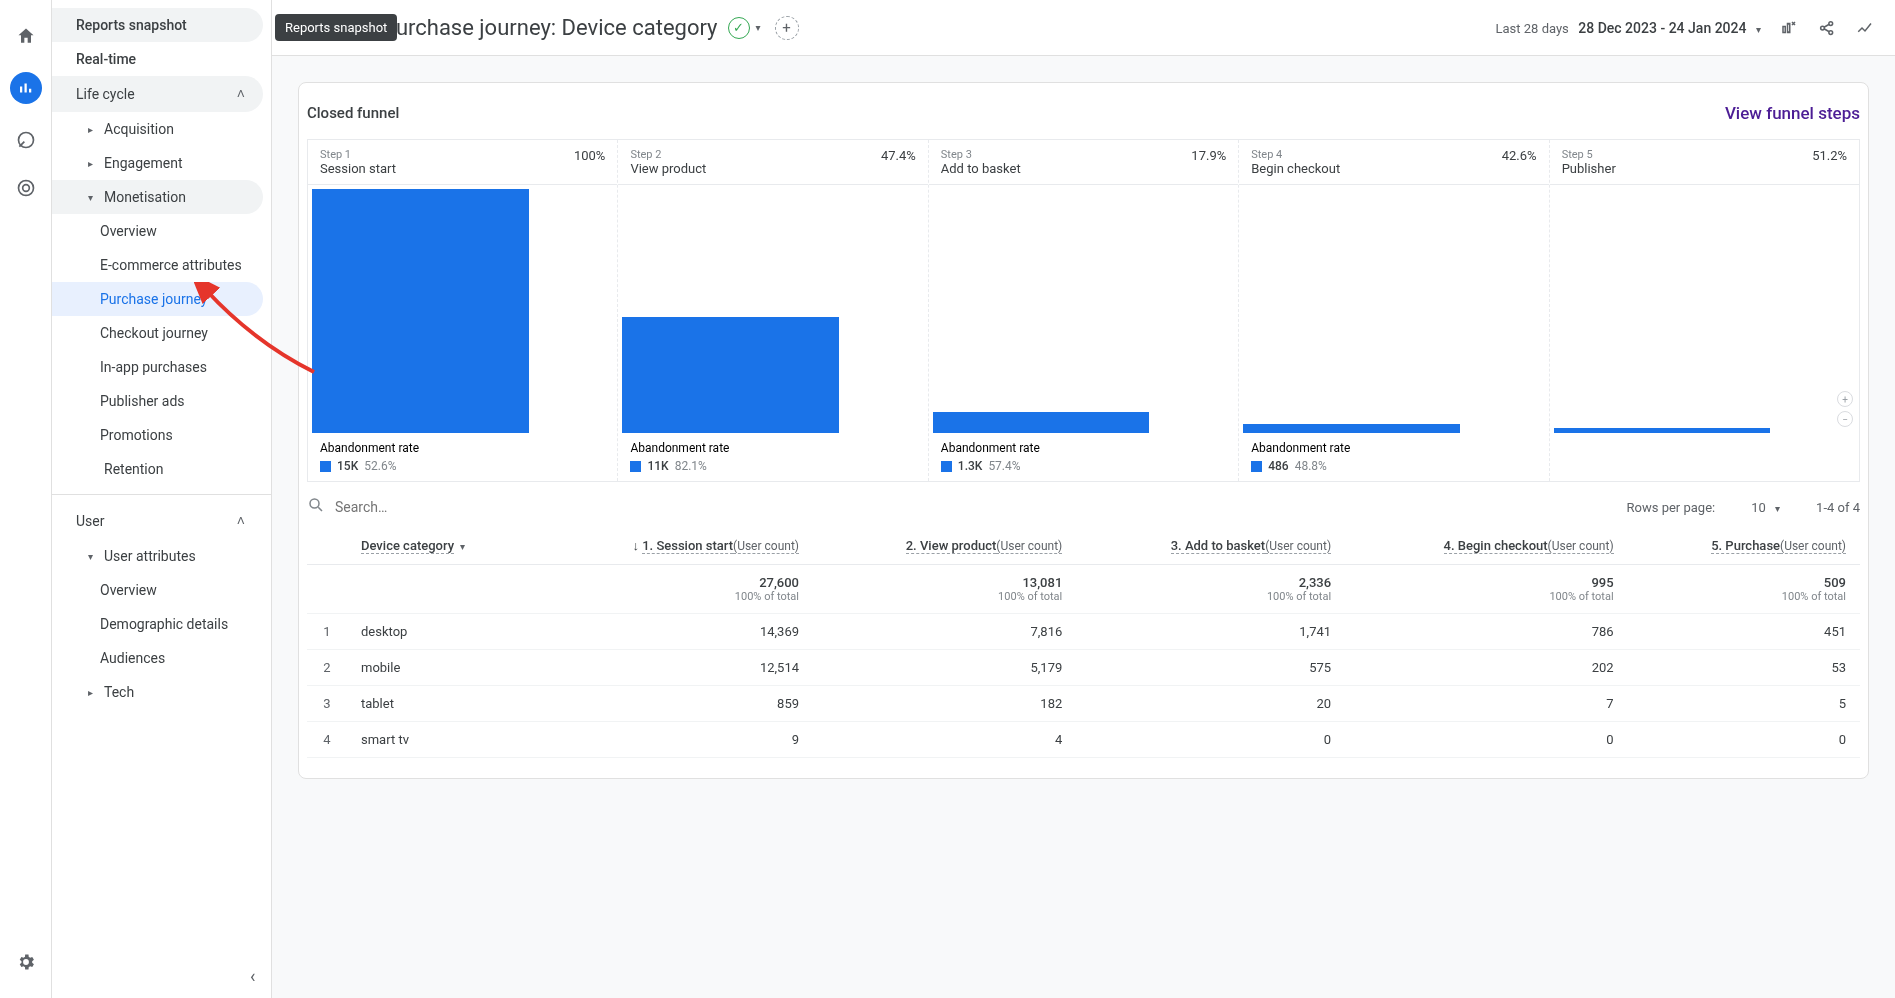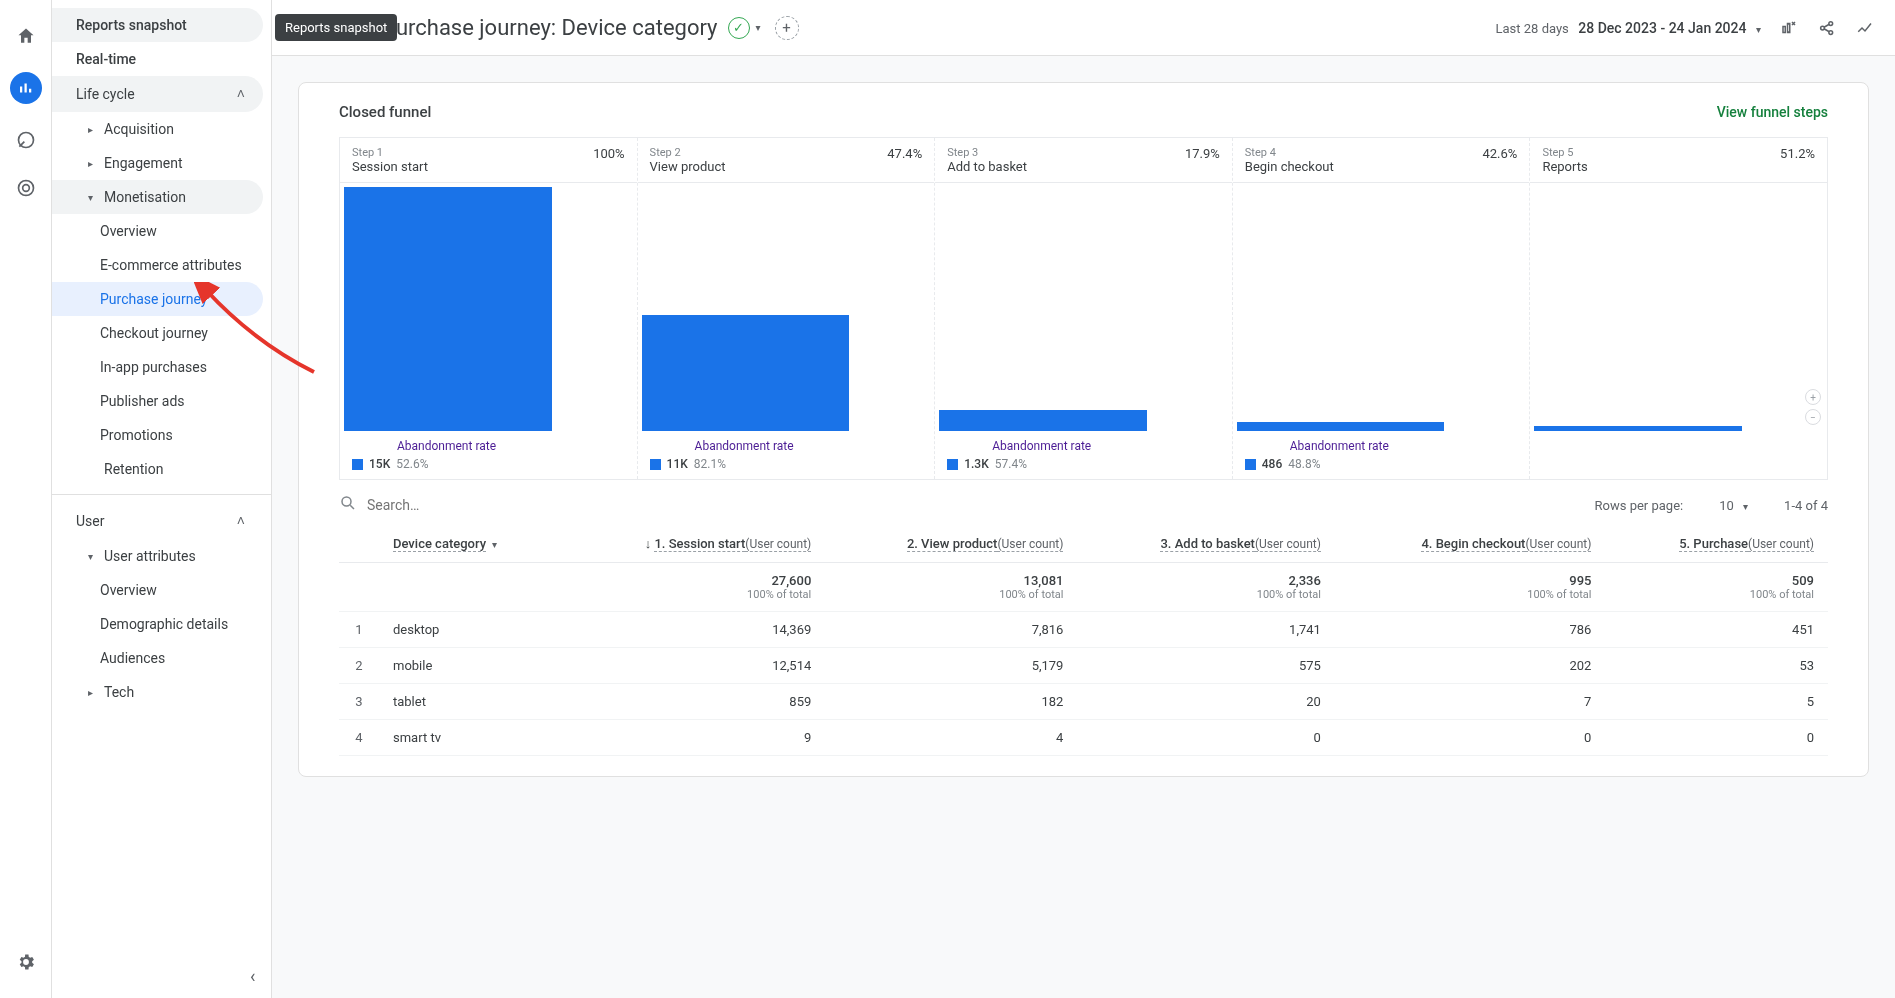--- a/index.html
+++ b/index.html
@@ -41,40 +41,40 @@
 .check-badge { display: inline-flex; width: 22px; height: 22px; border: 1.5px solid #34a853; border-radius: 50%; color: #34a853; align-items: center; justify-content: center; font-size: 13px; margin-left: 10px; }
 .drop-small { color: #5f6368; font-size: 10px; margin-left: 6px; }
 .add-circle { width: 24px; height: 24px; border: 1px dashed #9aa0a6; border-radius: 50%; display: inline-flex; align-items: center; justify-content: center; color: #5f6368; margin-left: 14px; font-size: 15px; cursor: pointer; }
 .header-right { margin-left: auto; display: flex; align-items: center; gap: 18px; color: #5f6368; padding-left: 7px; }
 .date-range { font-size: 14px; }
 .date-range .lbl { color: #5f6368; margin-right: 6px; font-size: 13px; }
 .date-range .val { color: #3c4043; font-weight: 500; }
 .hicon { width: 20px; height: 20px; cursor: pointer; display: inline-flex; align-items: center; justify-content: center; }
 
 
-.card { margin: 26px 26px 0 26px; background: #fff; border: 1px solid #e0e0e0; border-radius: 8px; padding: 20px 40px; }
+.card { margin: 26px 26px 0 26px; background: #fff; border: 1px solid #e0e0e0; border-radius: 8px; padding: 20px 8px; }
 .card-head { display: flex; justify-content: space-between; align-items: center; margin-bottom: 16px; }
 .card-title { font-size: 15px; font-weight: 500; color: #3c4043; }
-.view-link { color: #15803d; font-size: 14px; cursor: pointer; font-weight: 500; }
+.view-link { color: #4c1d95; font-size: 17px; cursor: pointer; font-weight: 500; }
 
 
 .funnel-wrap { display: flex; border: 1px solid #e8eaed; }
 .yaxis { width: 40px; position: relative; border-right: 1px solid #e8eaed; }
 .yaxis .ytick { position: absolute; right: 6px; font-size: 11px; color: #80868b; transform: translateY(-50%); }
 .steps { flex: 1; display: flex; }
 .step { flex: 1; border-left: 1px dashed #e8eaed; display: flex; flex-direction: column; }
 .step:first-child { border-left: none; }
 .step-head { padding: 8px 12px; display: flex; justify-content: space-between; border-bottom: 1px solid #e8eaed; }
 .step-head .sn { font-size: 11px; color: #80868b; }
 .step-head .sl { font-size: 13px; color: #3c4043; }
 .step-head .sp { font-size: 13px; color: #3c4043; }
 .bar-zone { height: 248px; position: relative; padding: 0 4px 0 4px; }
 .bar { position: absolute; left: 4px; bottom: 0; width: 70%; background: #1a73e8; }
 .step-foot { padding: 8px 12px; }
-.step-foot .ar { font-size: 12px; color: #4c1d95; margin-left: 45px; }
+.step-foot .ar { font-size: 12px; color: #000000; }
 .step-foot .av { font-size: 12px; color: #80868b; display: flex; align-items: center; gap: 6px; margin-top: 4px; }
 .swatch { width: 11px; height: 11px; background: #1a73e8; display: inline-block; }
 .step-foot .av .n { color: #3c4043; font-weight: 500; }
 .chart-ctrls { position: absolute; right: 6px; bottom: 6px; display: flex; flex-direction: column; gap: 4px; }
 .zoom { width: 16px; height: 16px; border: 1px solid #dadce0; border-radius: 50%; font-size: 10px; color: #9aa0a6; display: flex; align-items: center; justify-content: center; cursor: pointer; background: #fff; }
 
 
 .tctrl { display: flex; align-items: center; padding: 14px 0 10px; gap: 10px; }
 .search-icon { color: #80868b; font-size: 17px; }
 .search-input { border: none; outline: none; font-size: 14px; color: #3c4043; width: 300px; }
@@ -342,21 +342,21 @@
                 <span class="swatch"></span>
                 <span class="n">486</span>
                 <span>48.8%</span>
               </div>
     </div>
     </div>
     <div class="step">
       <div class="step-head">
         <div>
                 <div class="sn">Step 5</div>
-                <div class="sl">Reports</div>
+                <div class="sl">Publisher</div>
               </div>
         <div class="sp">51.2%</div>
       </div>
       <div class="bar-zone">
         <div class="bar" style="height:5px"></div>
         <div class="chart-ctrls">
                 <div class="zoom">+</div>
                 <div class="zoom">−</div>
               </div>
       </div>

